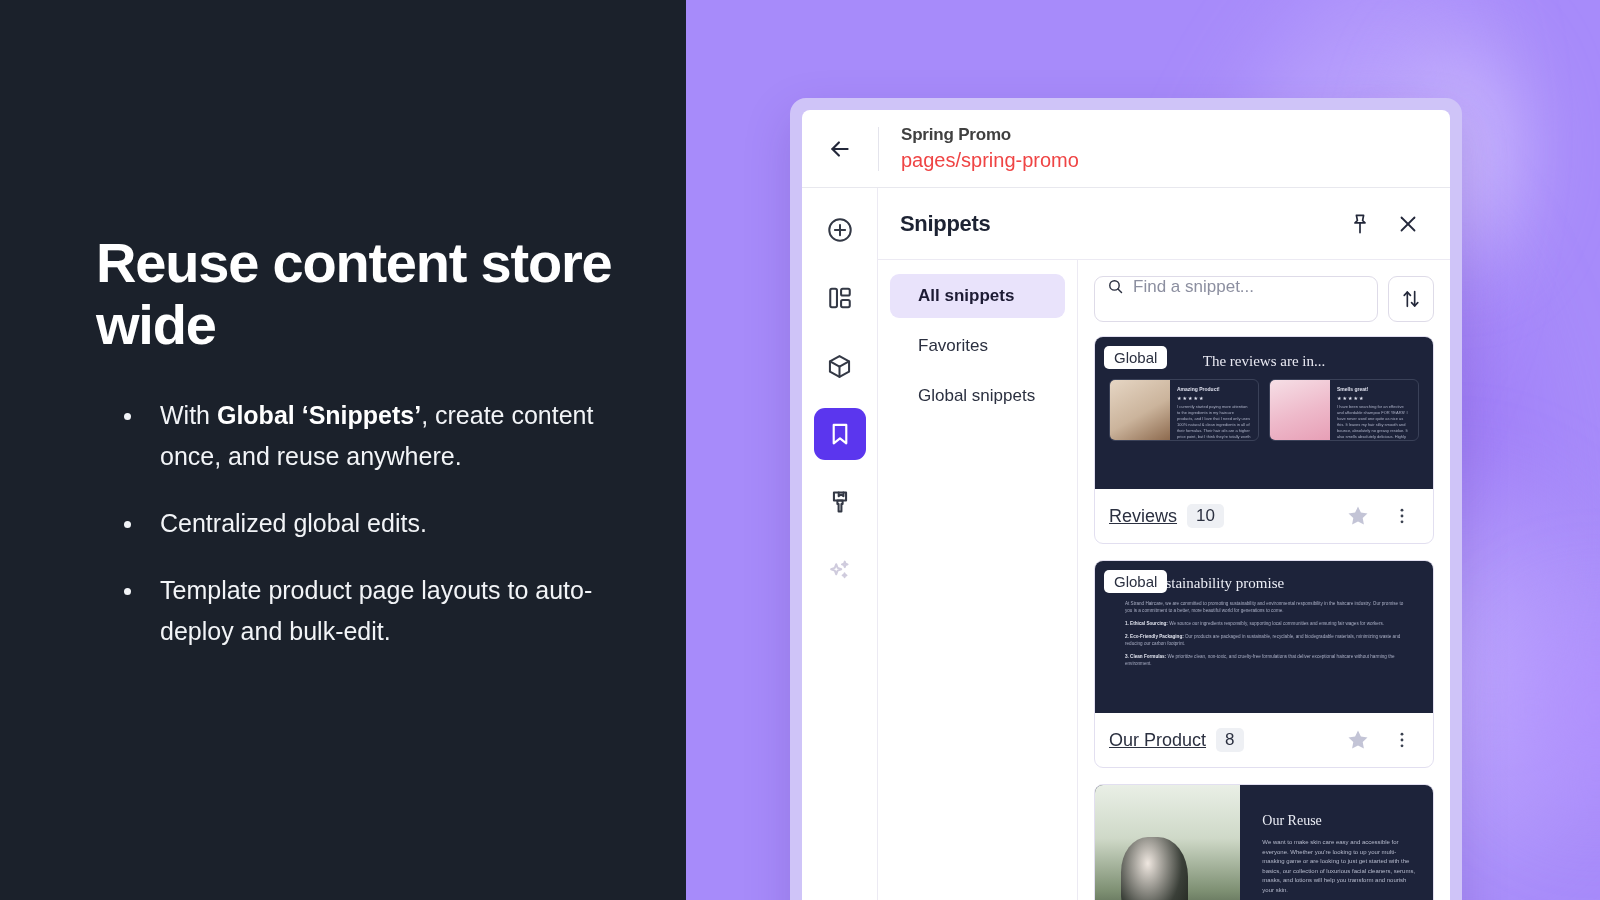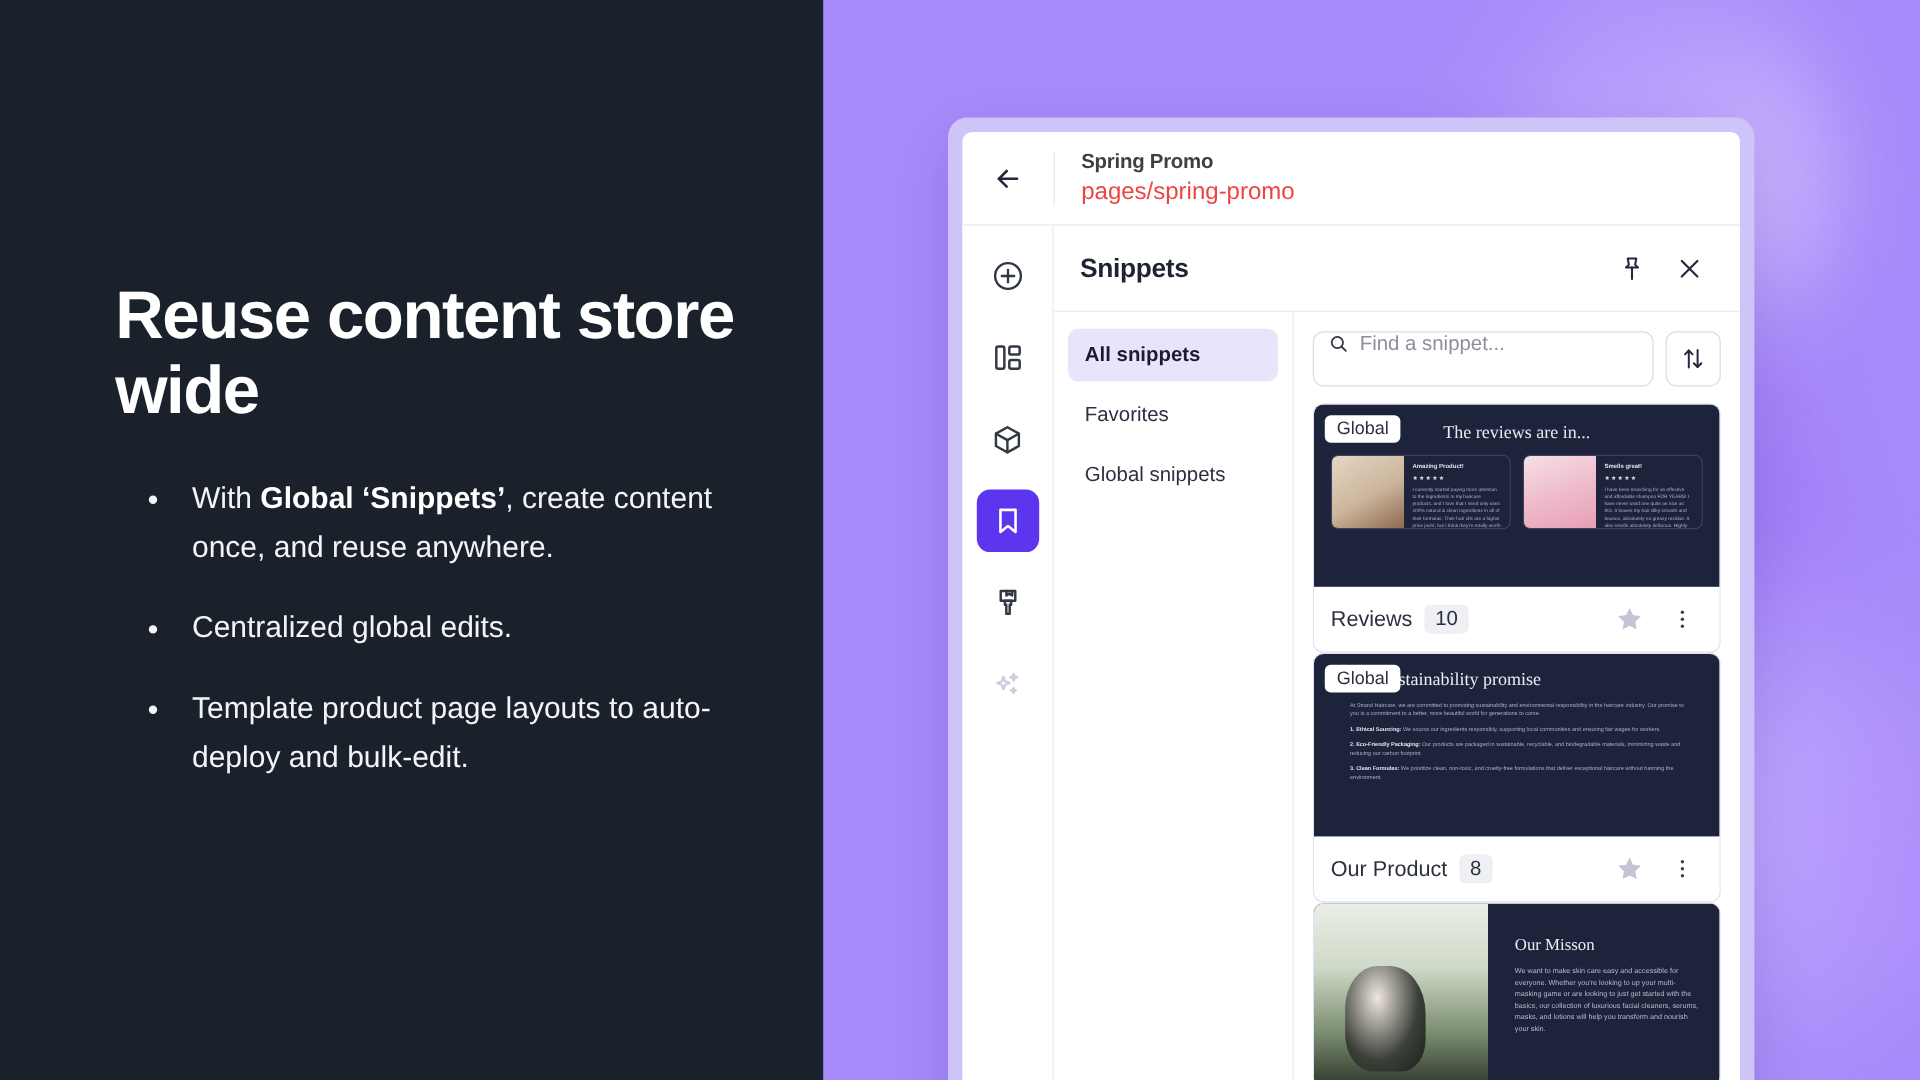--- a/index.html
+++ b/index.html
@@ -100,42 +100,42 @@
 
   .panel { flex: 1; display: flex; flex-direction: column; min-width: 0; }
   .panel-head { height: 72px; display: flex; align-items: center; padding: 0 22px;
                 border-bottom: 1px solid #eceaf3; flex: none; }
   .panel-title { font-size: 22px; font-weight: 700; color: #1d2333; letter-spacing: -.3px; flex: 1; }
   .head-icon { width: 40px; height: 40px; display: flex; align-items: center; justify-content: center;
                cursor: pointer; margin-left: 8px; }
 
   .panel-body { flex: 1; display: flex; min-height: 0; }
   .nav-col { width: 200px; flex: none; border-right: 1px solid #eceaf3; padding: 14px 12px; }
-  .nav-item { padding: 12px 14px; border-radius: 9px; font-size: 17px; color: #2b3040;
+  .nav-item { padding: 12px 28px; border-radius: 9px; font-size: 17px; color: #2b3040;
               cursor: pointer; margin-bottom: 6px; }
   .nav-item.active { background: #e9e3fb; font-weight: 700; color: #1d1b34; }
 
   .list-col { flex: 1; min-width: 0; padding: 16px 16px 0 16px; display: flex; flex-direction: column; }
   .search-row { display: flex; gap: 10px; flex: none; }
   .search-box { flex: 1; height: 46px; border: 1px solid #dedbe8; border-radius: 9px;
                 display: flex; align-items: flex-start; padding: 0 12px; gap: 9px; background: #fff; }
   .search-box input { border: none; outline: none; font-size: 17px; color: #3b4150;
                       width: 100%; font-family: "Liberation Sans", sans-serif; background: transparent; }
   .search-box input::placeholder { color: #8c8fa0; }
   .sort-btn { width: 46px; height: 46px; border: 1px solid #dedbe8; border-radius: 9px;
               display: flex; align-items: center; justify-content: center; cursor: pointer; background:#fff; }
 
   .cards { margin-top: 14px; flex: 1; overflow: hidden; }
   .card { border: 1px solid #e2dff0; border-radius: 9px; overflow: hidden;
-          margin-bottom: 0; background: #fff; }
+          margin-bottom: 16px; background: #fff; }
   .preview { position: relative; background: #1d233a; height: 152px; overflow: hidden; }
   .badge-global { position: absolute; left: 9px; top: 9px; background: #fff; color: #2b3040;
                   font-size: 15px; border-radius: 5px; padding: 3px 10px; z-index: 3; }
   .card-foot { height: 54px; display: flex; align-items: center; padding: 0 14px; gap: 10px; }
-  .card-name { font-size: 18px; color: #2b3040; }
+  .card-name { font-size: 18px; color: #2b3040; text-decoration: underline; }
   .count-pill { background: #eef0f4; color: #2b3040; font-size: 17px; border-radius: 5px;
                 padding: 2px 9px; }
   .foot-spacer { flex: 1; }
   .foot-icon { width: 34px; height: 34px; display: flex; align-items: center; justify-content: center;
                cursor: pointer; }
 
   
   .rev-title { text-align: center; color: #e9e9f2; font-family: "Liberation Serif", serif;
                font-size: 15px; padding-top: 16px; }
   .rev-row { display: flex; gap: 10px; padding: 9px 14px 0 14px; }
@@ -387,21 +387,21 @@
                       </svg>
                     </div>
                   </div>
                 </div>
 
                 <div class="card">
                   <div class="preview" style="height:152px">
                     <div class="mis">
                       <div class="mis-img"></div>
                       <div class="mis-txt">
-                        <div class="mis-h">Our Misson</div>
+                        <div class="mis-h">Our Reuse</div>
                         <div class="mis-p">We want to make skin care easy and accessible for everyone. Whether you're looking to up your multi-masking game or are looking to just get started with the basics, our collection of luxurious facial cleaners, serums, masks, and lotions will help you transform and nourish your skin.</div>
 
                       </div>
                     </div>
                   </div>
                 </div>
 
               </div>
             </div>
           </div>

